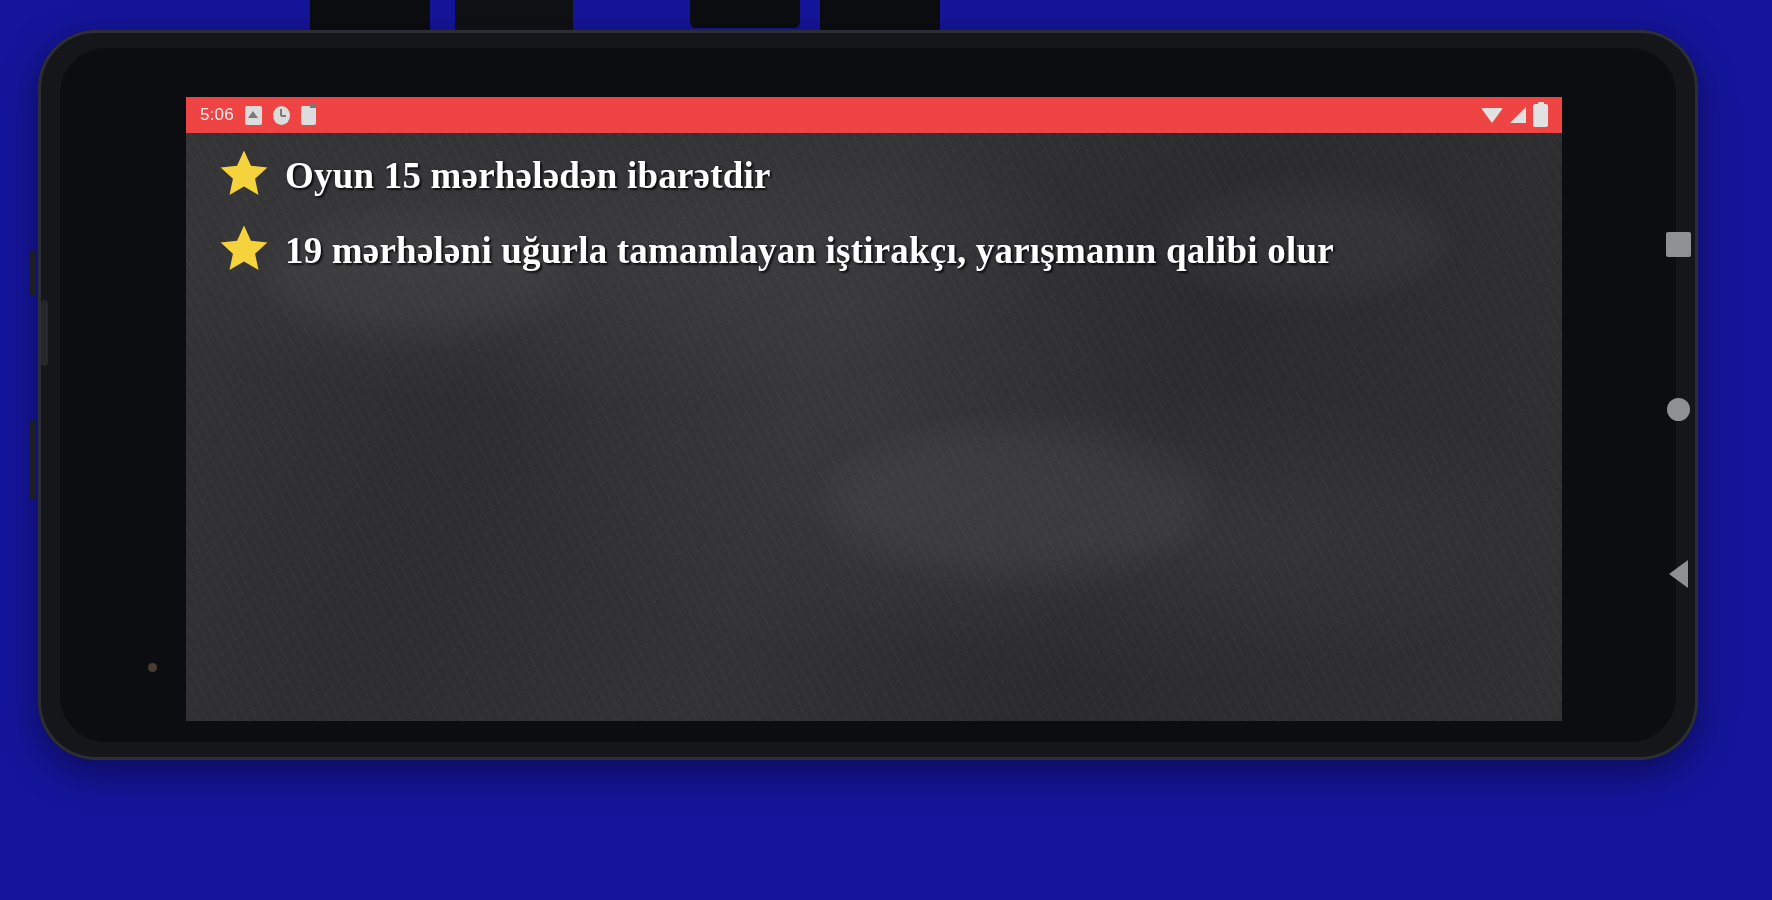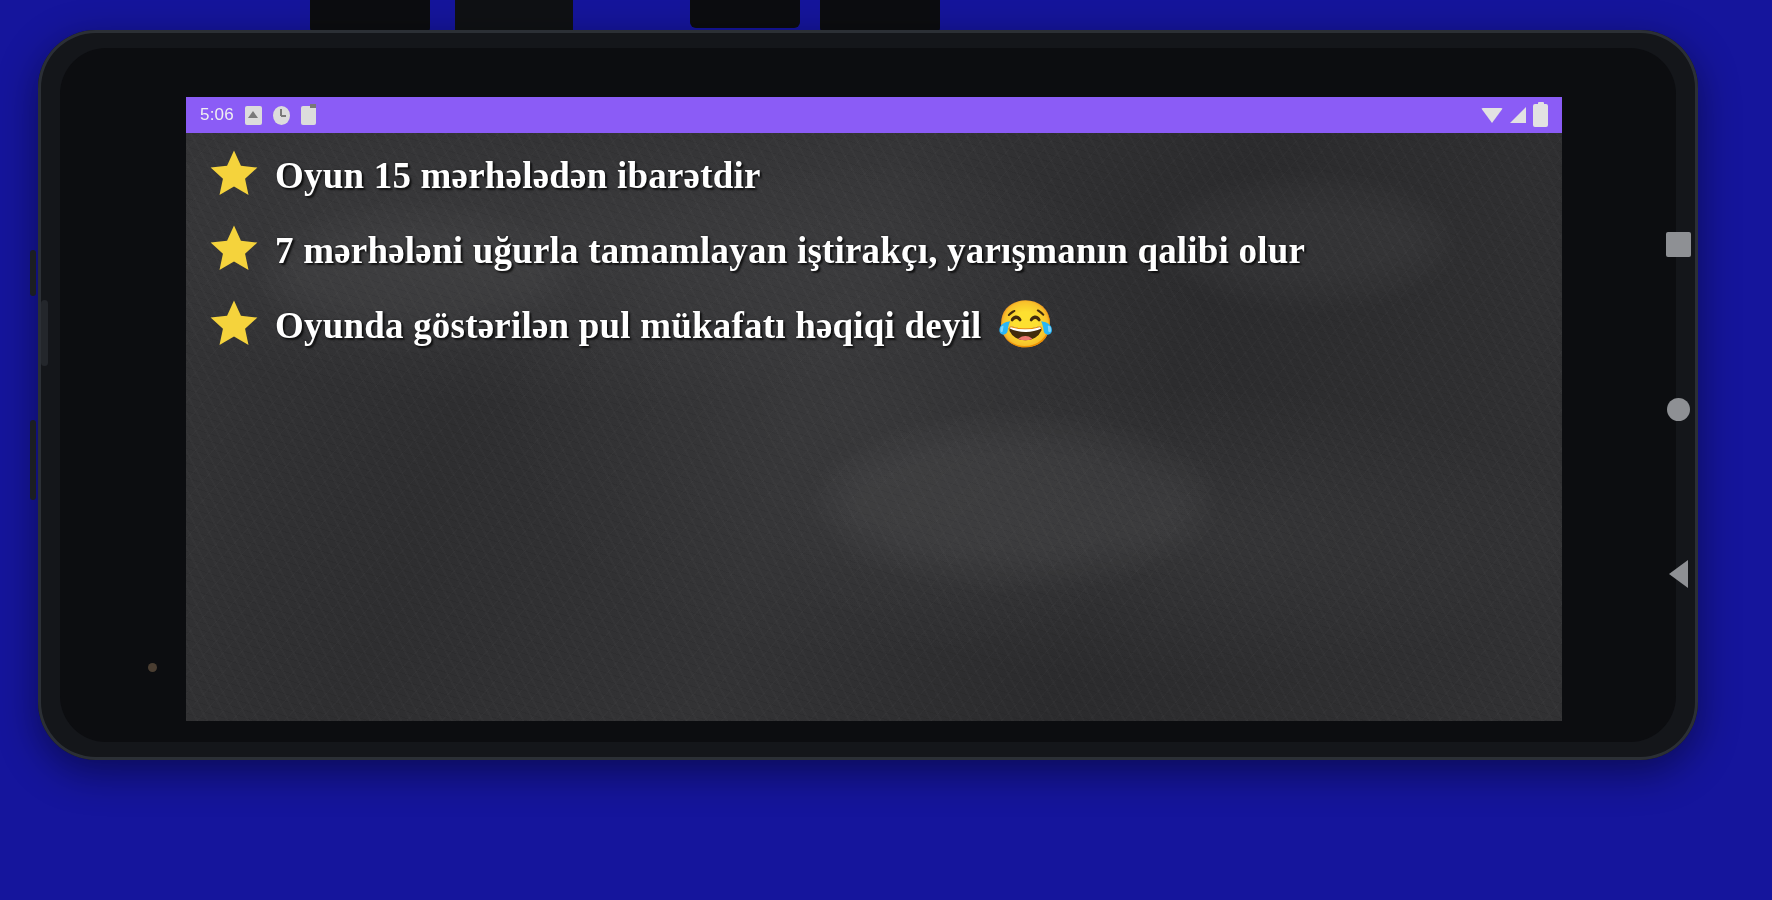--- a/index.html
+++ b/index.html
@@ -98,21 +98,21 @@
     background: rgba(255,255,255,0.035);
     pointer-events: none;
   }
 
   
   .statusbar {
     position: absolute;
     left: 0; top: 0;
     width: 100%;
     height: 36px;
-    background: #8b5cf6;
+    background: #ef4444;
     display: flex;
     padding: 0 14px;
     box-sizing: border-box;
     z-index: 5;
   }
   .sb-left { display: flex; align-items: center; gap: 11px; }
   .sb-time {
     color: #f0f0f0;
     font-family: "Liberation Sans", sans-serif;
     font-size: 17px;
@@ -199,21 +199,21 @@
     border-radius: 1px 1px 0 0;
   }
 
   
   .rules {
     position: absolute;
     left: 0;
     top: 36px;
     right: 0;
     bottom: 0;
-    padding: 18px 18px 0 21px;
+    padding: 18px 18px 0 31px;
     box-sizing: border-box;
     z-index: 4;
   }
   .rule {
     display: flex;
     align-items: flex-start;
     margin-bottom: 27px;
   }
   .rule.last { margin-bottom: 0; }
 
@@ -364,32 +364,23 @@
       </div>
 
 
 
       <div class="rule">
         <span class="star">
           <svg viewBox="0 0 24 24" aria-hidden="true">
               <polygon points="12,1.6 15.2,8.6 22.8,9.5 17.1,14.6 18.7,22.1 12,18.2 5.3,22.1 6.9,14.6 1.2,9.5 8.8,8.6" fill="#f5d33c"></polygon>
             </svg>
         </span>
-        <span class="rule-text">7 mərhələni uğurla tamamlayan iştirakçı, yarışmanın qalibi olur</span>
-      </div>
-
-      <div class="rule last">
-        <span class="star">
-          <svg viewBox="0 0 24 24" aria-hidden="true">
-              <polygon points="12,1.6 15.2,8.6 22.8,9.5 17.1,14.6 18.7,22.1 12,18.2 5.3,22.1 6.9,14.6 1.2,9.5 8.8,8.6" fill="#f5d33c"></polygon>
-            </svg>
-        </span>
-        <span class="rule-text">Oyunda göstərilən pul mükafatı həqiqi deyil</span>
-        <span class="rule-emoji">😂</span>
-      </div>
+        <span class="rule-text">19 mərhələni uğurla tamamlayan iştirakçı, yarışmanın qalibi olur</span>
+      </div>
+
 
     </div>
   </div>
 
   <div class="bottom-dot"></div>
 
   <div class="navbtns">
     <div class="navbtn">
         <span class="nb-square"></span>
       </div>

